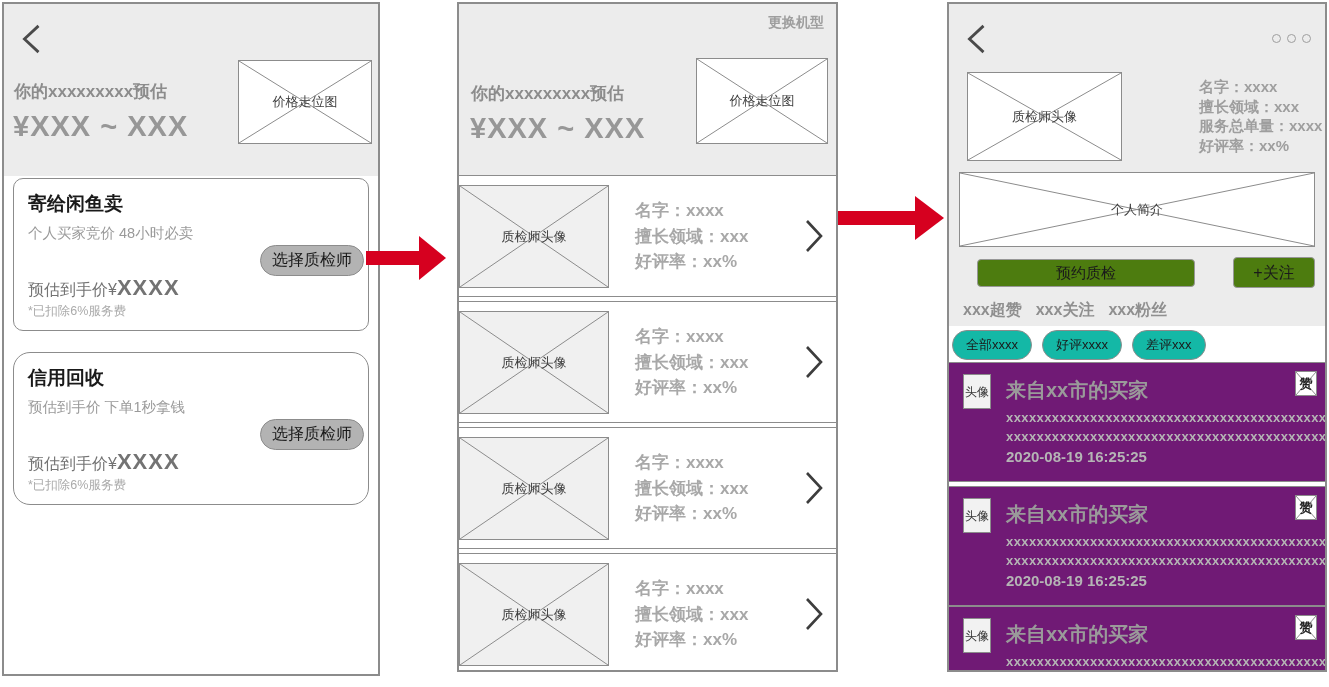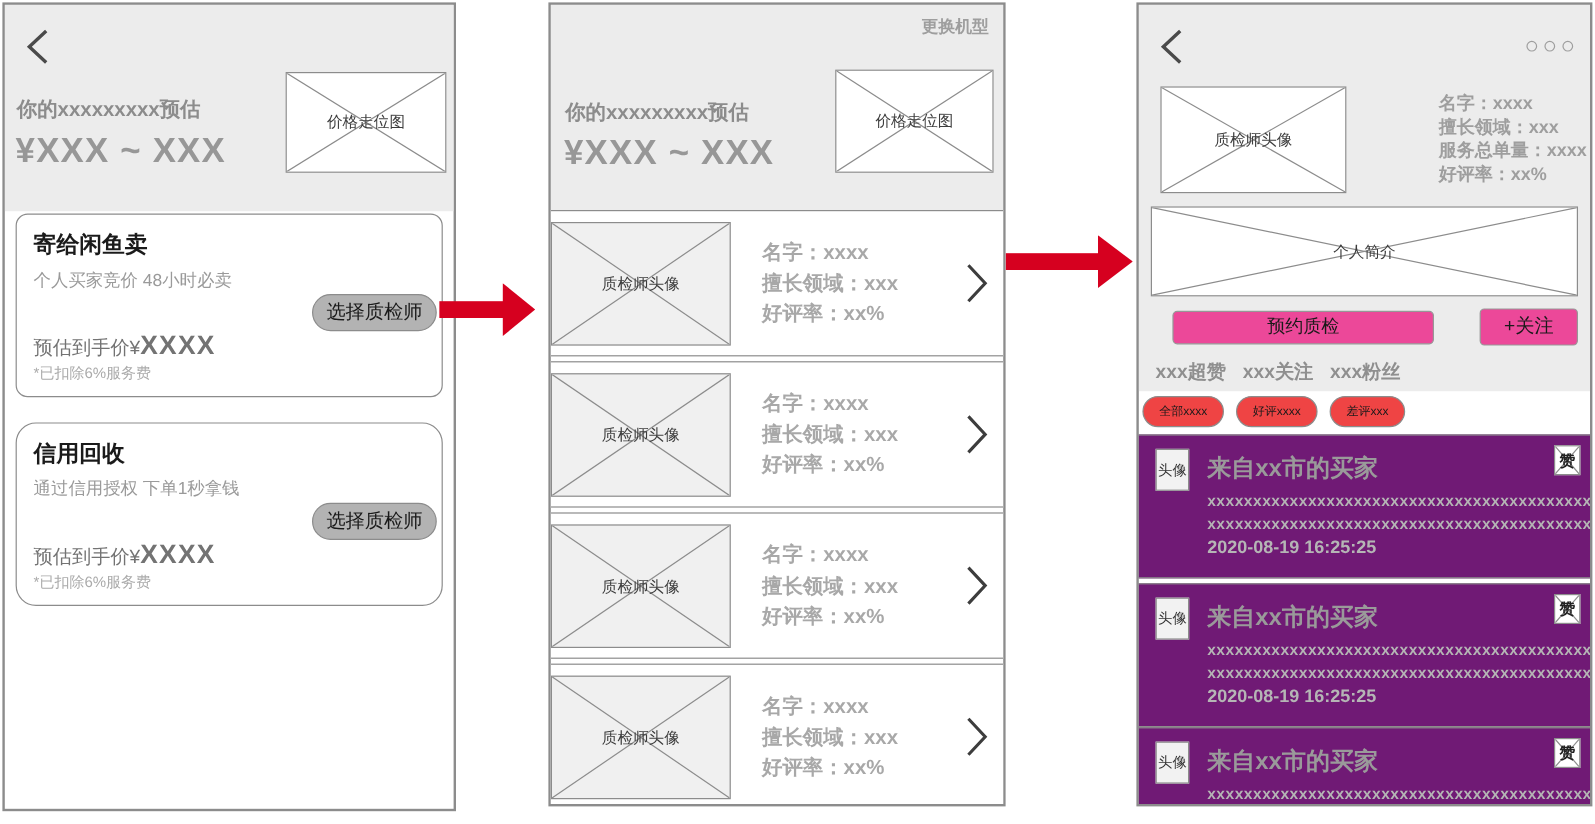--- a/index.html
+++ b/index.html
@@ -48,29 +48,29 @@
   .insp-info { position:absolute; left:176px; top:50%; transform:translateY(-50%);
                font-size:17px; font-weight:bold; color:#a8a8a8; line-height:1.5; }
   .row-chevron { position:absolute; right:12px; top:50%; transform:translateY(-50%); width:20px; height:34px; cursor:pointer; }
 
   
   .dots { position:absolute; right:14px; top:30px; display:flex; gap:6px; cursor:pointer; }
   .dots i { display:block; width:9px; height:9px; border:1.5px solid #9e9e9e; border-radius:50%; }
   .s3-avatar { left:18px; top:68px; width:155px; height:89px; background:#fff; }
   .s3-info { position:absolute; left:250px; top:73px; font-size:15px; font-weight:bold; color:#9e9e9e; line-height:1.3; }
   .s3-bio { left:10px; right:10px; top:168px; height:75px; background:#fff; }
-  .gray-btn { position:absolute; background:#ec4899; border:1px solid #979797; border-radius:4px;
+  .gray-btn { position:absolute; background:#4d7c0f; border:1px solid #979797; border-radius:4px;
               color:#1a1a1a; font-size:15px; text-align:center; cursor:pointer; }
   #book-btn { left:28px; top:255px; width:218px; height:28px; line-height:26px; }
   #follow-btn { right:10px; top:253px; width:82px; height:31px; line-height:29px; font-size:16px; }
   .stats-row { position:absolute; left:14px; top:296px; display:flex; gap:14px;
                font-size:16px; font-weight:bold; color:#8f8f8f; }
   .tabs-row { position:absolute; left:3px; top:326px; display:flex; gap:10px; }
-  .tab-pill { background:#ef4444; border:1px solid #8c8c8c; border-radius:15px; padding:5px 13px;
-              font-size:10px; color:#1a1a1a; white-space:nowrap; cursor:pointer; }
+  .tab-pill { background:#14b8a6; border:1px solid #8c8c8c; border-radius:15px; padding:5px 13px;
+              font-size:13px; color:#1a1a1a; white-space:nowrap; cursor:pointer; }
   .review-card { position:absolute; left:-1px; right:-1px; background:#701a75; border:1px solid #8c8c8c; height:120px; }
   #review1 { top:358px; } #review2 { top:482px; } #review3 { top:602px; }
   .rev-avatar { left:14px; top:11px; width:28px; height:35px; background:#f2f2f2; }
   .rev-avatar .ph-label { font-size:12px; line-height:1.25; color:#333; }
   .rev-author { position:absolute; left:57px; top:14px; font-size:20px; font-weight:bold; color:#9a9a9a; }
   .like-box { left:auto; right:8px; top:8px; width:22px; height:25px; background:#fff; }
   .like-box .ph-label { font-size:13px; font-weight:bold; color:#222; }
   .rev-body { position:absolute; left:57px; top:46px; font-size:13px; font-weight:bold; color:#b5b5b5;
               line-height:1.45; letter-spacing:0.4px; }
   .rev-time { position:absolute; left:57px; top:85px; font-size:15px; font-weight:bold; color:#b5b5b5; }
@@ -102,21 +102,21 @@
       <div class="card-sub">个人买家竞价 48小时必卖</div>
       <div class="pick-pill">选择质检师</div>
       <div class="red-line">
         <span class="red-label">预估到手价¥</span><span class="red-value">XXXX</span>
       </div>
       <div class="card-note">*已扣除6%服务费</div>
     </div>
 
     <div class="offer-card" id="card2">
       <div class="card-title">信用回收</div>
-      <div class="card-sub">通过信用授权 下单1秒拿钱</div>
+      <div class="card-sub">预估到手价 下单1秒拿钱</div>
       <div class="pick-pill">选择质检师</div>
       <div class="red-line">
         <span class="red-label">预估到手价¥</span><span class="red-value">XXXX</span>
       </div>
       <div class="card-note">*已扣除6%服务费</div>
     </div>
   </div>
 
   <svg class="flow-arrow" style="left:366px; top:236px;" width="80" height="44" viewBox="0 0 80 44">
     <rect x="0" y="15" width="56" height="14" fill="#d6001f"></rect>

